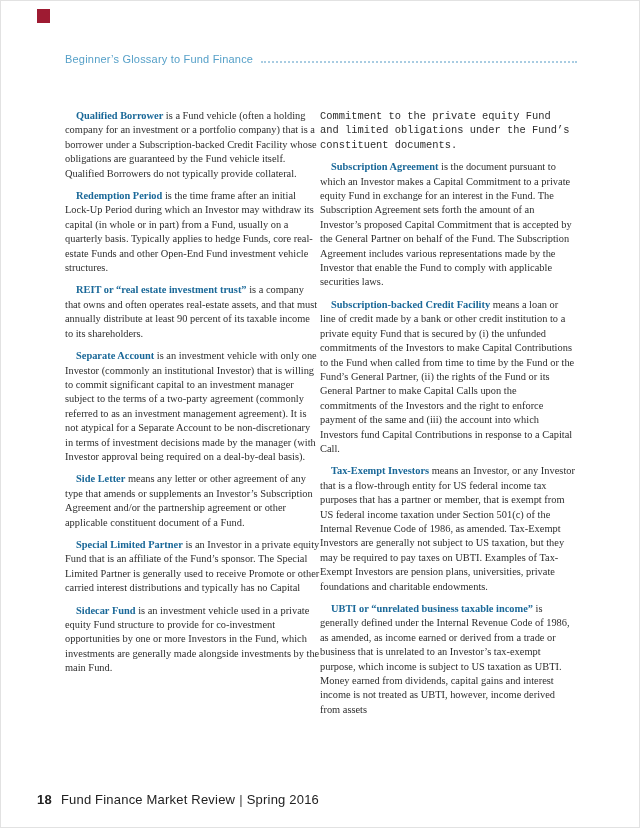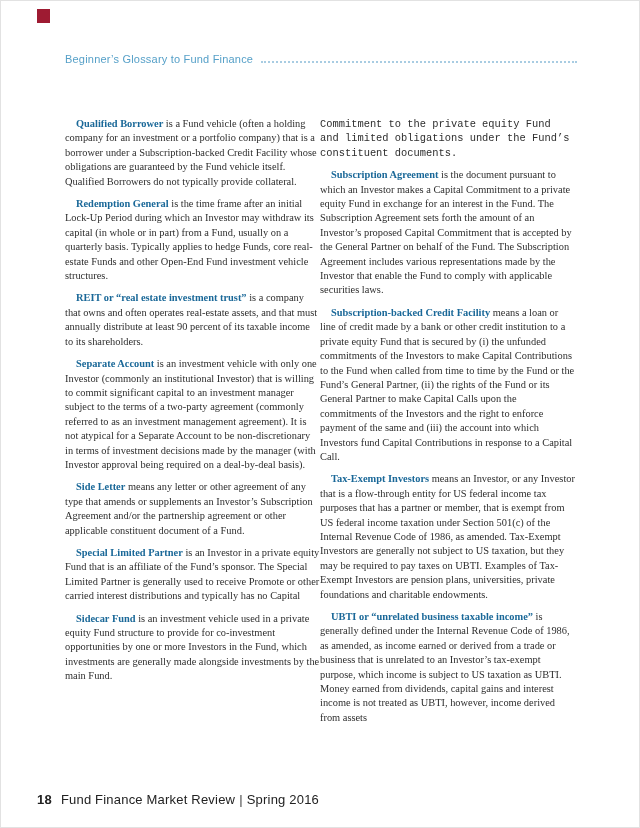--- a/index.html
+++ b/index.html
@@ -30,21 +30,21 @@
     color:var(--header-blue,#56A0C8);
     letter-spacing:0.2px;
     white-space:nowrap;
   }
   .header-dots {
     flex:1;
     border-bottom:2px dotted var(--dotted-rule,#A8CCE2);
     margin:0 0 2px 8px;
   }
   .columns {
-    position:absolute; left:64px; right:64px; top:116px;
+    position:absolute; left:64px; right:64px; top:108px;
     display:flex; 
   }
   .col { flex:1; min-width:0; }
   p.entry {
     font-size:10.4px;
     line-height:14.4px;
     color:var(--body-text,#2E2E2E);
     margin:0 0 8px 0;
     text-indent:11px;
     text-align:left;
@@ -72,21 +72,21 @@
   <div class="logo"></div>
 
   <div class="header">
     <span class="header-title">Beginner’s Glossary to Fund Finance</span>
     <span class="header-dots"></span>
   </div>
 
   <div class="columns">
     <div class="col" id="col-left">
         <p class="entry"><span class="term">Qualified Borrower</span> is a Fund vehicle (often a holding company for an investment or a portfolio company) that is a borrower under a Subscription-backed Credit Facility whose obligations are guaranteed by the Fund vehicle itself. Qualified Borrowers do not typically provide collateral.</p>
-        <p class="entry"><span class="term">Redemption General</span> is the time frame after an initial Lock-Up Period during which an Investor may withdraw its capital (in whole or in part) from a Fund, usually on a quarterly basis. Typically applies to hedge Funds, core real-estate Funds and other Open-End Fund investment vehicle structures.</p>
+        <p class="entry"><span class="term">Redemption Period</span> is the time frame after an initial Lock-Up Period during which an Investor may withdraw its capital (in whole or in part) from a Fund, usually on a quarterly basis. Typically applies to hedge Funds, core real-estate Funds and other Open-End Fund investment vehicle structures.</p>
         <p class="entry"><span class="term">REIT or “real estate investment trust”</span> is a company that owns and often operates real-estate assets, and that must annually distribute at least 90 percent of its taxable income to its shareholders.</p>
         <p class="entry"><span class="term">Separate Account</span> is an investment vehicle with only one Investor (commonly an institutional Investor) that is willing to commit significant capital to an investment manager subject to the terms of a two-party agreement (commonly referred to as an investment management agreement). It is not atypical for a Separate Account to be non-discretionary in terms of investment decisions made by the manager (with Investor approval being required on a deal-by-deal basis).</p>
         <p class="entry"><span class="term">Side Letter</span> means any letter or other agreement of any type that amends or supplements an Investor’s Subscription Agreement and/or the partnership agreement or other applicable constituent document of a Fund.</p>
         <p class="entry"><span class="term">Special Limited Partner</span> is an Investor in a private equity Fund that is an affiliate of the Fund’s sponsor. The Special Limited Partner is generally used to receive Promote or other carried interest distributions and typically has no Capital</p>
         <p class="entry"><span class="term">Sidecar Fund</span> is an investment vehicle used in a private equity Fund structure to provide for co-investment opportunities by one or more Investors in the Fund, which investments are generally made alongside investments by the main Fund.</p>
       </div>
     <div class="col" id="col-right">
         <p class="entry continuation">Commitment to the private equity Fund and limited obligations under the Fund’s constituent documents.</p>
         <p class="entry"><span class="term">Subscription Agreement</span> is the document pursuant to which an Investor makes a Capital Commitment to a private equity Fund in exchange for an interest in the Fund. The Subscription Agreement sets forth the amount of an Investor’s proposed Capital Commitment that is accepted by the General Partner on behalf of the Fund. The Subscription Agreement includes various representations made by the Investor that enable the Fund to comply with applicable securities laws.</p>
         <p class="entry"><span class="term">Subscription-backed Credit Facility</span> means a loan or line of credit made by a bank or other credit institution to a private equity Fund that is secured by (i) the unfunded commitments of the Investors to make Capital Contributions to the Fund when called from time to time by the Fund or the Fund’s General Partner, (ii) the rights of the Fund or its General Partner to make Capital Calls upon the commitments of the Investors and the right to enforce payment of the same and (iii) the account into which Investors fund Capital Contributions in response to a Capital Call.</p>

